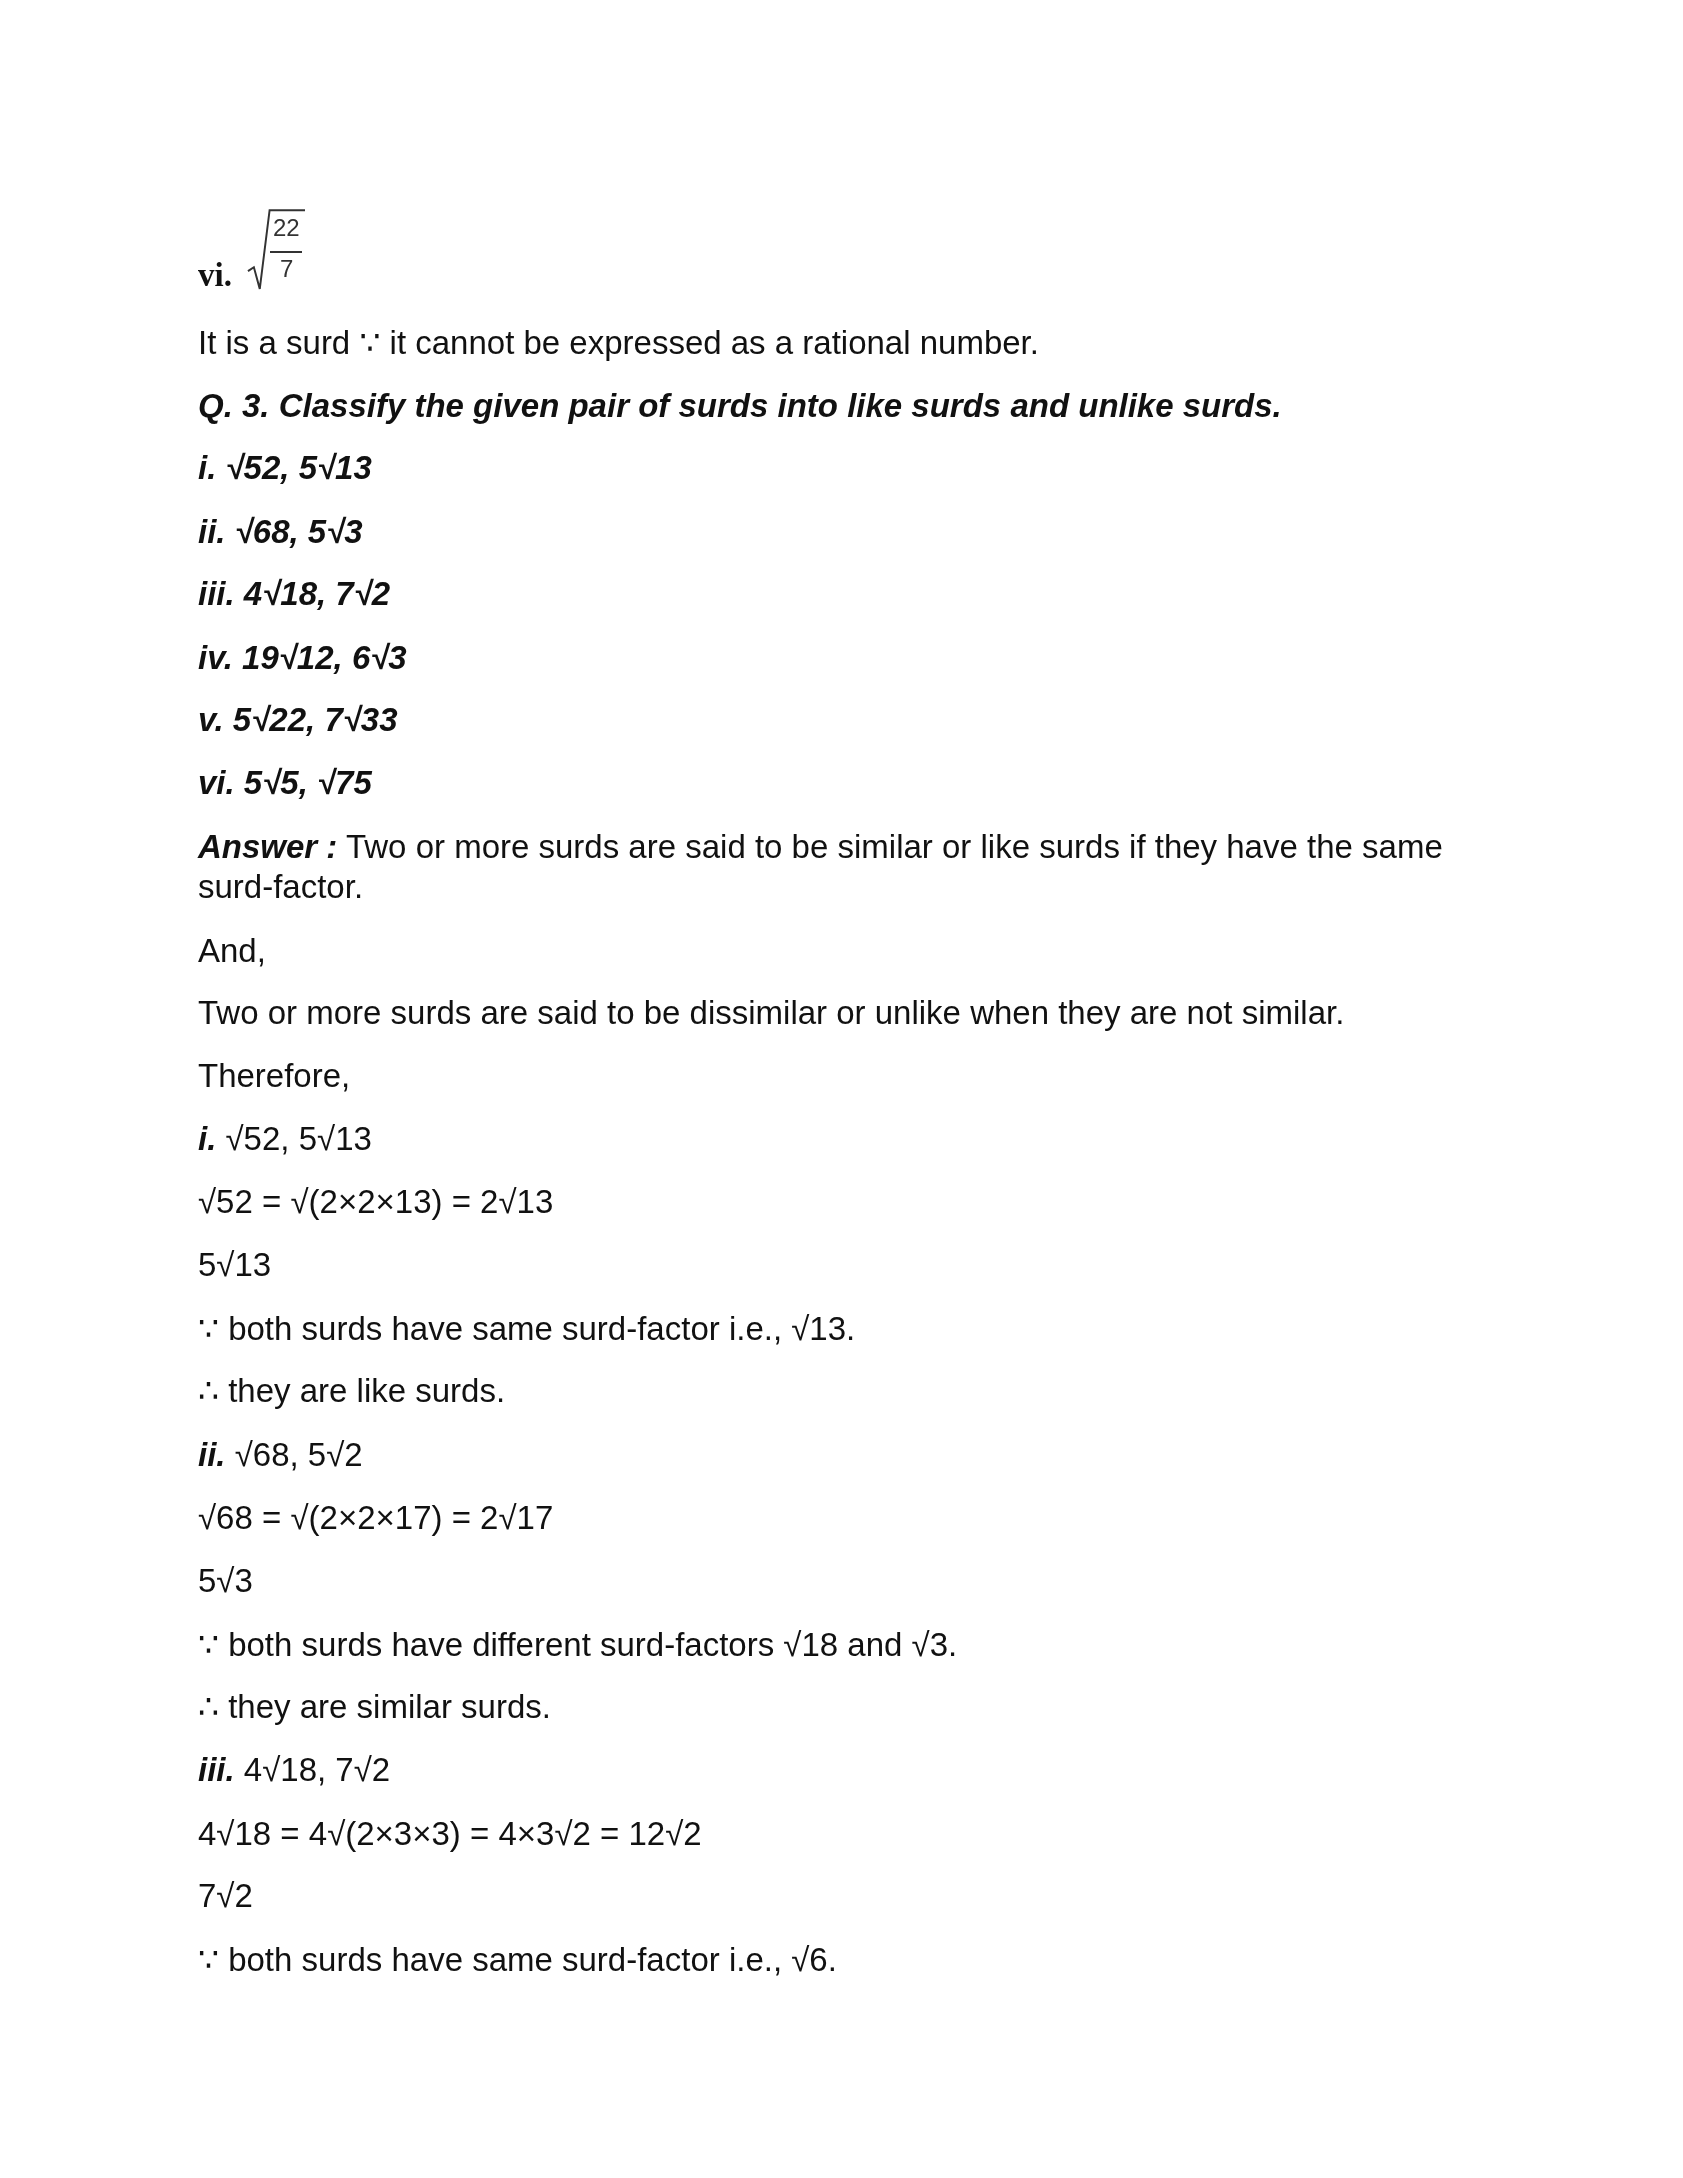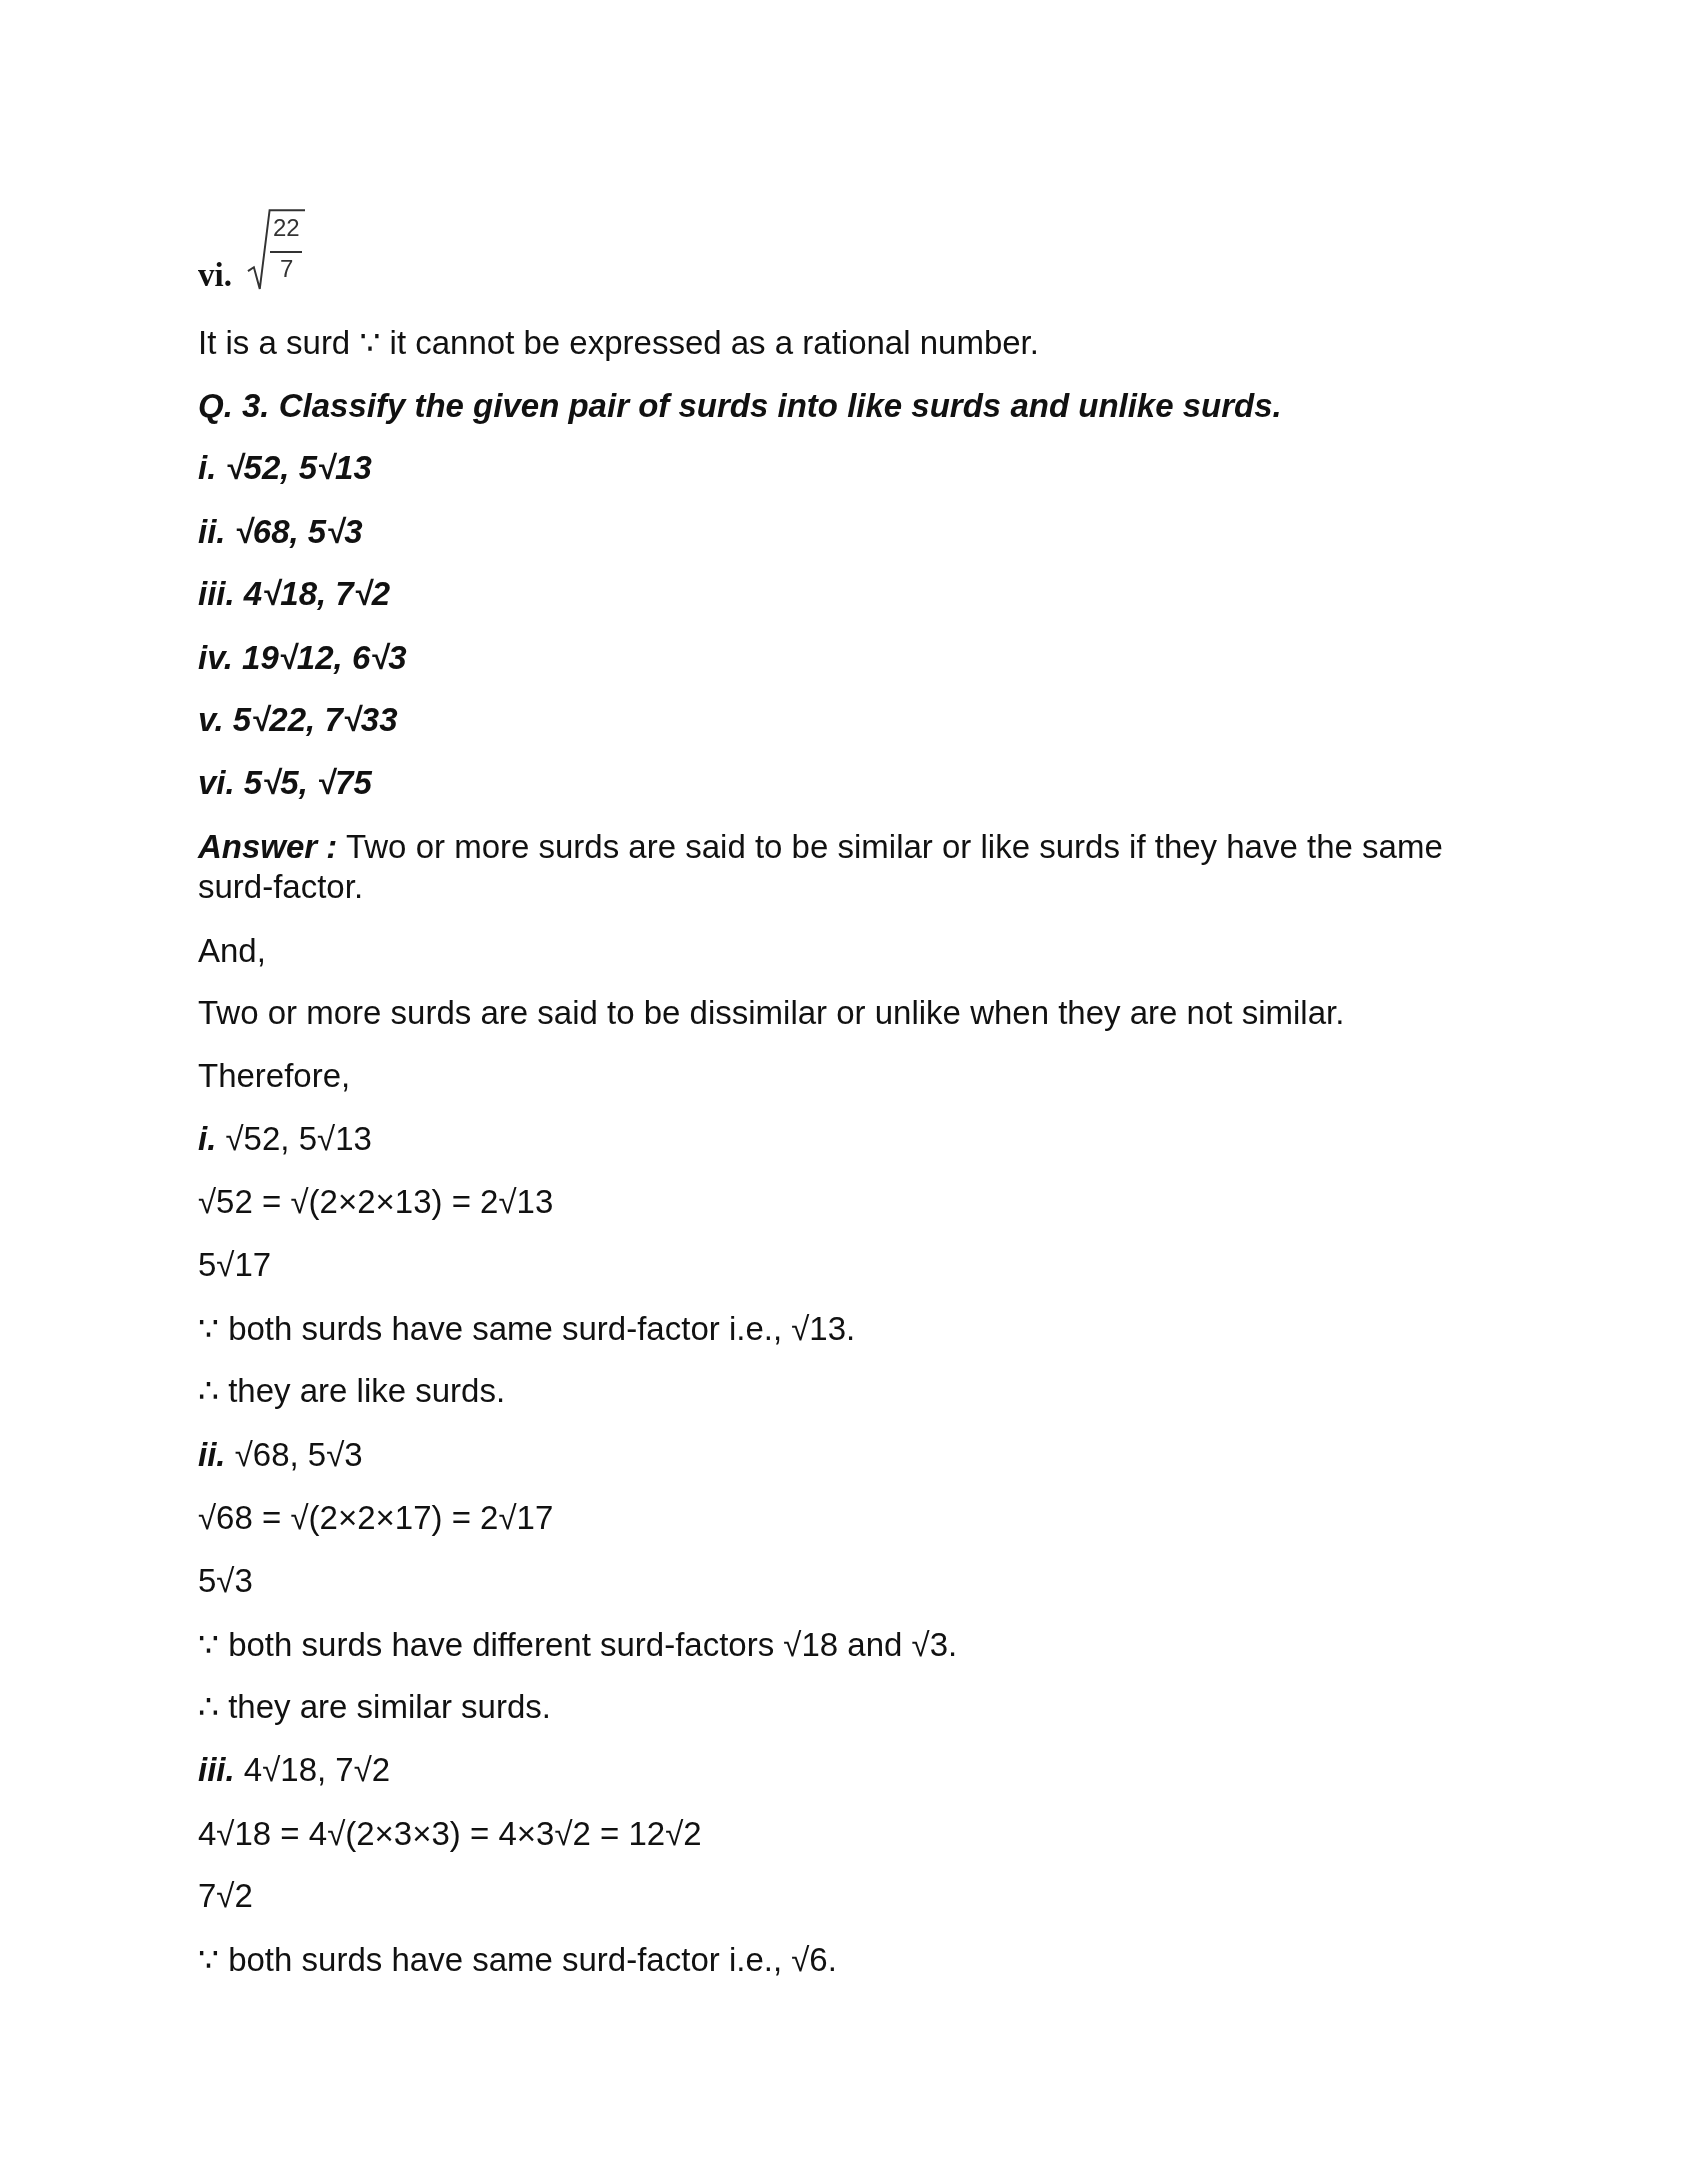--- a/index.html
+++ b/index.html
@@ -46,26 +46,26 @@
   </div>
   <div class="line" style="top:867px">surd-factor.</div>
   <div class="line" style="top:931px">And,</div>
   <div class="line" style="top:993px">Two or more surds are said to be dissimilar or unlike when they are not similar.</div>
   <div class="line" style="top:1056px">Therefore,</div>
 
   <div class="line" style="top:1119px">
     <span class="b">i.</span><span> √52, 5√13</span>
   </div>
   <div class="line" style="top:1182px">√52 = √(2×2×13) = 2√13</div>
-  <div class="line" style="top:1245px">5√17</div>
+  <div class="line" style="top:1245px">5√13</div>
   <div class="line" style="top:1309px">∵ both surds have same surd-factor i.e., √13.</div>
   <div class="line" style="top:1371px">∴ they are like surds.</div>
 
   <div class="line" style="top:1435px">
-    <span class="b">ii.</span><span> √68, 5√3</span>
+    <span class="b">ii.</span><span> √68, 5√2</span>
   </div>
   <div class="line" style="top:1498px">√68 = √(2×2×17) = 2√17</div>
   <div class="line" style="top:1561px">5√3</div>
   <div class="line" style="top:1625px">∵ both surds have different surd-factors √18 and √3.</div>
   <div class="line" style="top:1687px">∴ they are similar surds.</div>
 
   <div class="line" style="top:1750px">
     <span class="b">iii.</span><span> 4√18, 7√2</span>
   </div>
   <div class="line" style="top:1814px">4√18 = 4√(2×3×3) = 4×3√2 = 12√2</div>

